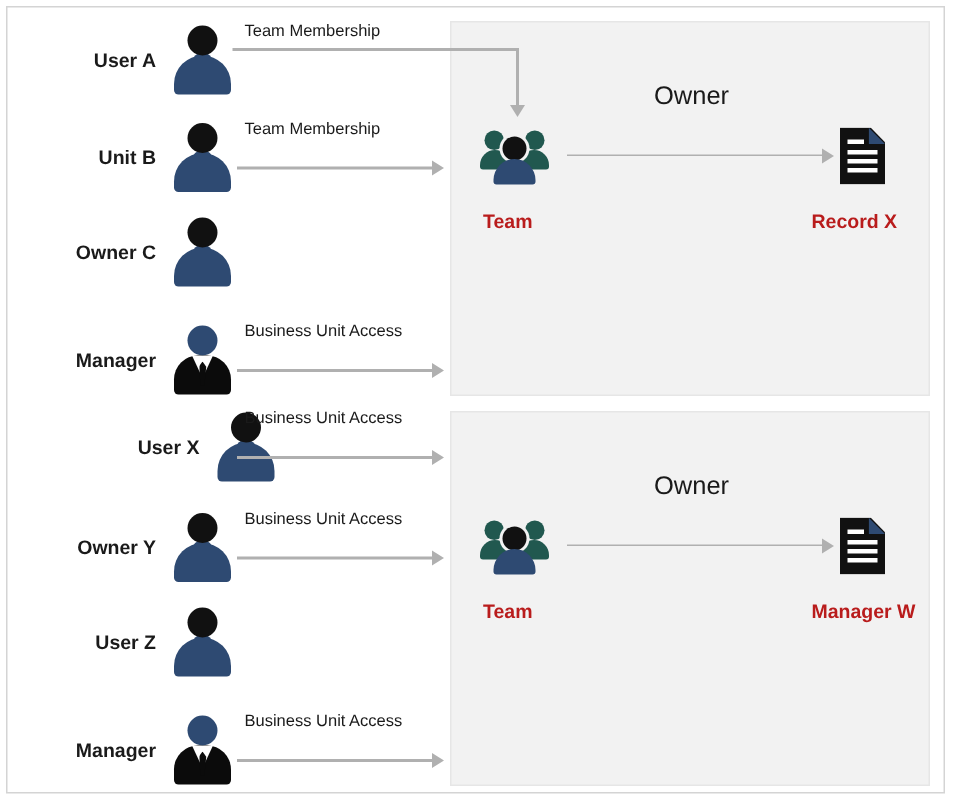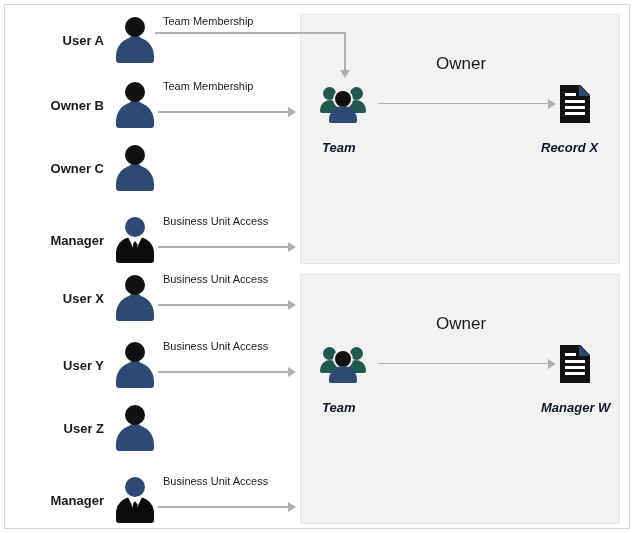--- a/index.html
+++ b/index.html
@@ -75,22 +75,22 @@
   .record{position:absolute;width:30px;height:38px;}
   .record .sheet{position:absolute;left:0;top:0;width:30px;height:38px;
                  background:#111111;
                  clip-path:polygon(0 0,68% 0,100% 26%,100% 100%,0 100%);}
   .record .fold{position:absolute;right:0;top:0;width:11px;height:11px;
                 background:#2e4a72;
                 clip-path:polygon(0 0,100% 100%,0 100%);}
   .record .ln{position:absolute;left:5px;height:3px;background:#ffffff;}
 
   
-  .node-label{position:absolute;font-size:13px;font-weight:bold;color:#0f172a;
-              white-space:nowrap;font-style:italic;}
+  .node-label{position:absolute;font-size:13px;font-weight:bold;color:#b91c1c;
+              white-space:nowrap;}
   .owner-label{position:absolute;font-size:17px;color:#1a1a1a;white-space:nowrap;}
 
   
   .owner-arrow{position:absolute;height:1px;background:#b0b0b0;}
   .owner-head{position:absolute;width:0;height:0;
               border-top:5px solid transparent;border-bottom:5px solid transparent;
               border-left:8px solid #b0b0b0;}
 </style>
 </head>
 <body>
@@ -155,21 +155,21 @@
   <div id="rows-layer">
       <div class="row" style="top: 12px;">
         <div class="row-label">User A</div>
         <div class="person">
           <div class="neck"></div>
           <div class="body"></div>
           <div class="head"></div>
         </div>
       </div>
       <div class="row" style="top: 77px;">
-        <div class="row-label">Owner B</div>
+        <div class="row-label">Unit B</div>
         <div class="person">
           <div class="neck"></div>
           <div class="body"></div>
           <div class="head"></div>
         </div>
       </div>
       <div class="row" style="top: 140px;">
         <div class="row-label">Owner C</div>
         <div class="person">
           <div class="neck"></div>
@@ -179,30 +179,30 @@
       </div>
       <div class="row" style="top: 212px;">
         <div class="row-label">Manager</div>
         <div class="person manager">
           <div class="body"></div>
           <div class="head"></div>
           <div class="shirt"></div>
           <div class="tie"></div>
         </div>
       </div>
-      <div class="row" style="top: 270px;">
+      <div class="row" style="top: 270px; margin-left: 29px;">
         <div class="row-label">User X</div>
         <div class="person">
           <div class="neck"></div>
           <div class="body"></div>
           <div class="head"></div>
         </div>
       </div>
       <div class="row" style="top: 337px;">
-        <div class="row-label">User Y</div>
+        <div class="row-label">Owner Y</div>
         <div class="person">
           <div class="neck"></div>
           <div class="body"></div>
           <div class="head"></div>
         </div>
       </div>
       <div class="row" style="top: 400px;">
         <div class="row-label">User Z</div>
         <div class="person">
           <div class="neck"></div>

